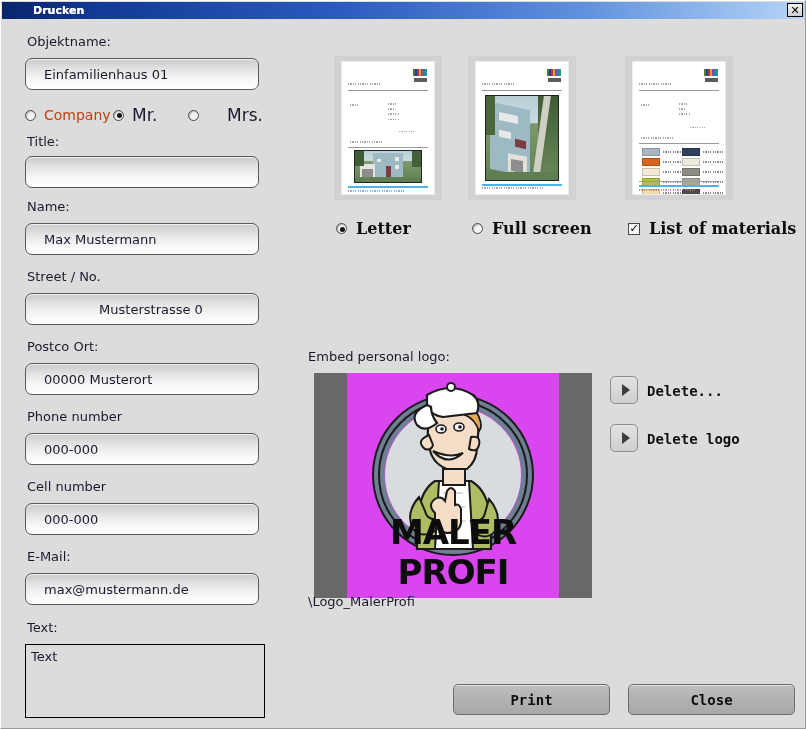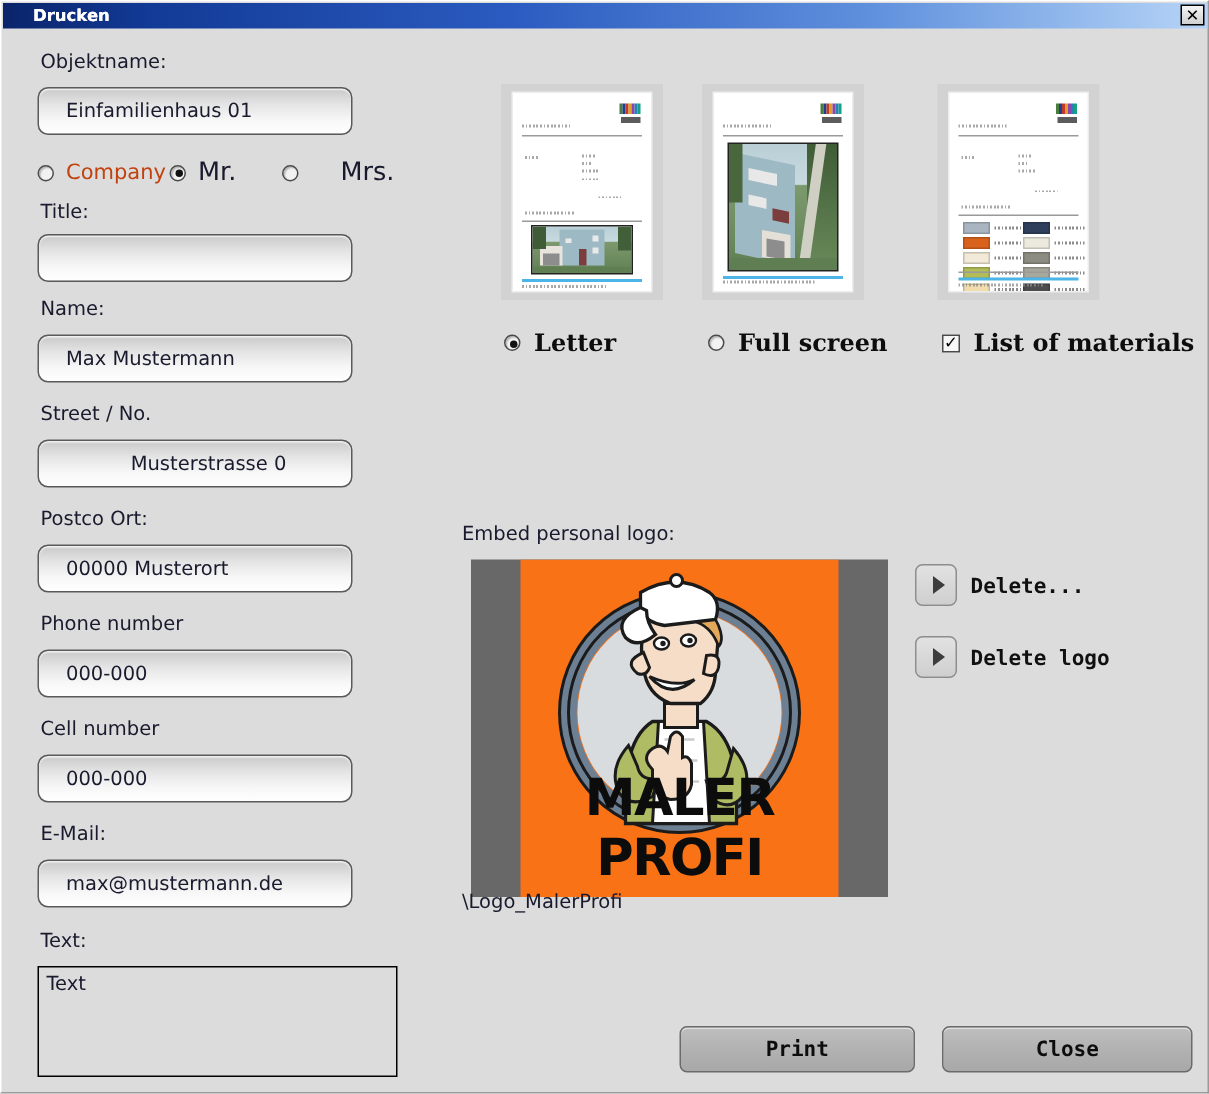--- a/index.html
+++ b/index.html
@@ -23,23 +23,24 @@
   
   #titlebar {
     position: absolute; left: 1px; top: 1px;
     width: 803px; height: 17px;
     background: linear-gradient(to right, #0a246a 0%, #123a96 12%, #2b5bc0 42%, #5f90dd 72%, #a6c8f2 95%, #b8d4f6 100%);
     display: flex; align-items: center;
   }
   #titlebar .title {
     color: #ffffff;
     font: bold 11px "DejaVu Sans", sans-serif;
-    padding-left: 20px;
+    padding-left: 4px;
     letter-spacing: 0px;
     text-shadow: 0 0 0 #fff;
+    margin-left: 27px;
   }
   #close-btn {
     position: absolute; right: 2px; top: 1px;
     width: 16px; height: 14px;
     background: linear-gradient(to bottom, #f4f4f4, #d0d0d0);
     border: 1px solid #000;
     display: flex; align-items: center; justify-content: center;
     font: bold 11px "DejaVu Sans", sans-serif;
     color: #000; cursor: pointer;
     line-height: 1;
@@ -47,21 +48,21 @@
 
   
   .field-label {
     position: absolute;
     font: 13px "DejaVu Sans", sans-serif;
     color: #1a1a2e;
     white-space: nowrap;
   }
   .text-input {
     position: absolute;
-    left: 24px; width: 210px; height: 32px;
+    left: 24px; width: 234px; height: 32px;
     border: 1px solid #5a5a5a;
     border-radius: 7px;
     background: linear-gradient(to bottom, #c9c9c9 0%, #e4e4e4 35%, #f7f7f7 70%, #ffffff 100%);
     font: 13px "DejaVu Sans", sans-serif;
     color: #1a1a2e;
     padding: 0 0 0 18px;
     line-height: 30px;
     outline: none;
     box-shadow: inset 0 1px 1px rgba(255,255,255,.8);
   }
@@ -143,21 +144,21 @@
 
   
   #logo-box {
     position: absolute;
     left: 313px; top: 372px; width: 278px; height: 225px;
     background: #686868;
     overflow: hidden;
   }
   #logo-inner {
     position: absolute; left: 33px; top: 0; width: 212px; height: 225px;
-    background: #f97316;
+    background: #d946ef;
     overflow: hidden;
   }
   #logo-path {
     position: absolute; left: 307px; top: 593px;
     font: 13px "DejaVu Sans", sans-serif; color: #1a1a2e;
   }
 
   
   .arrow-btn {
     position: absolute; width: 28px; height: 28px;

